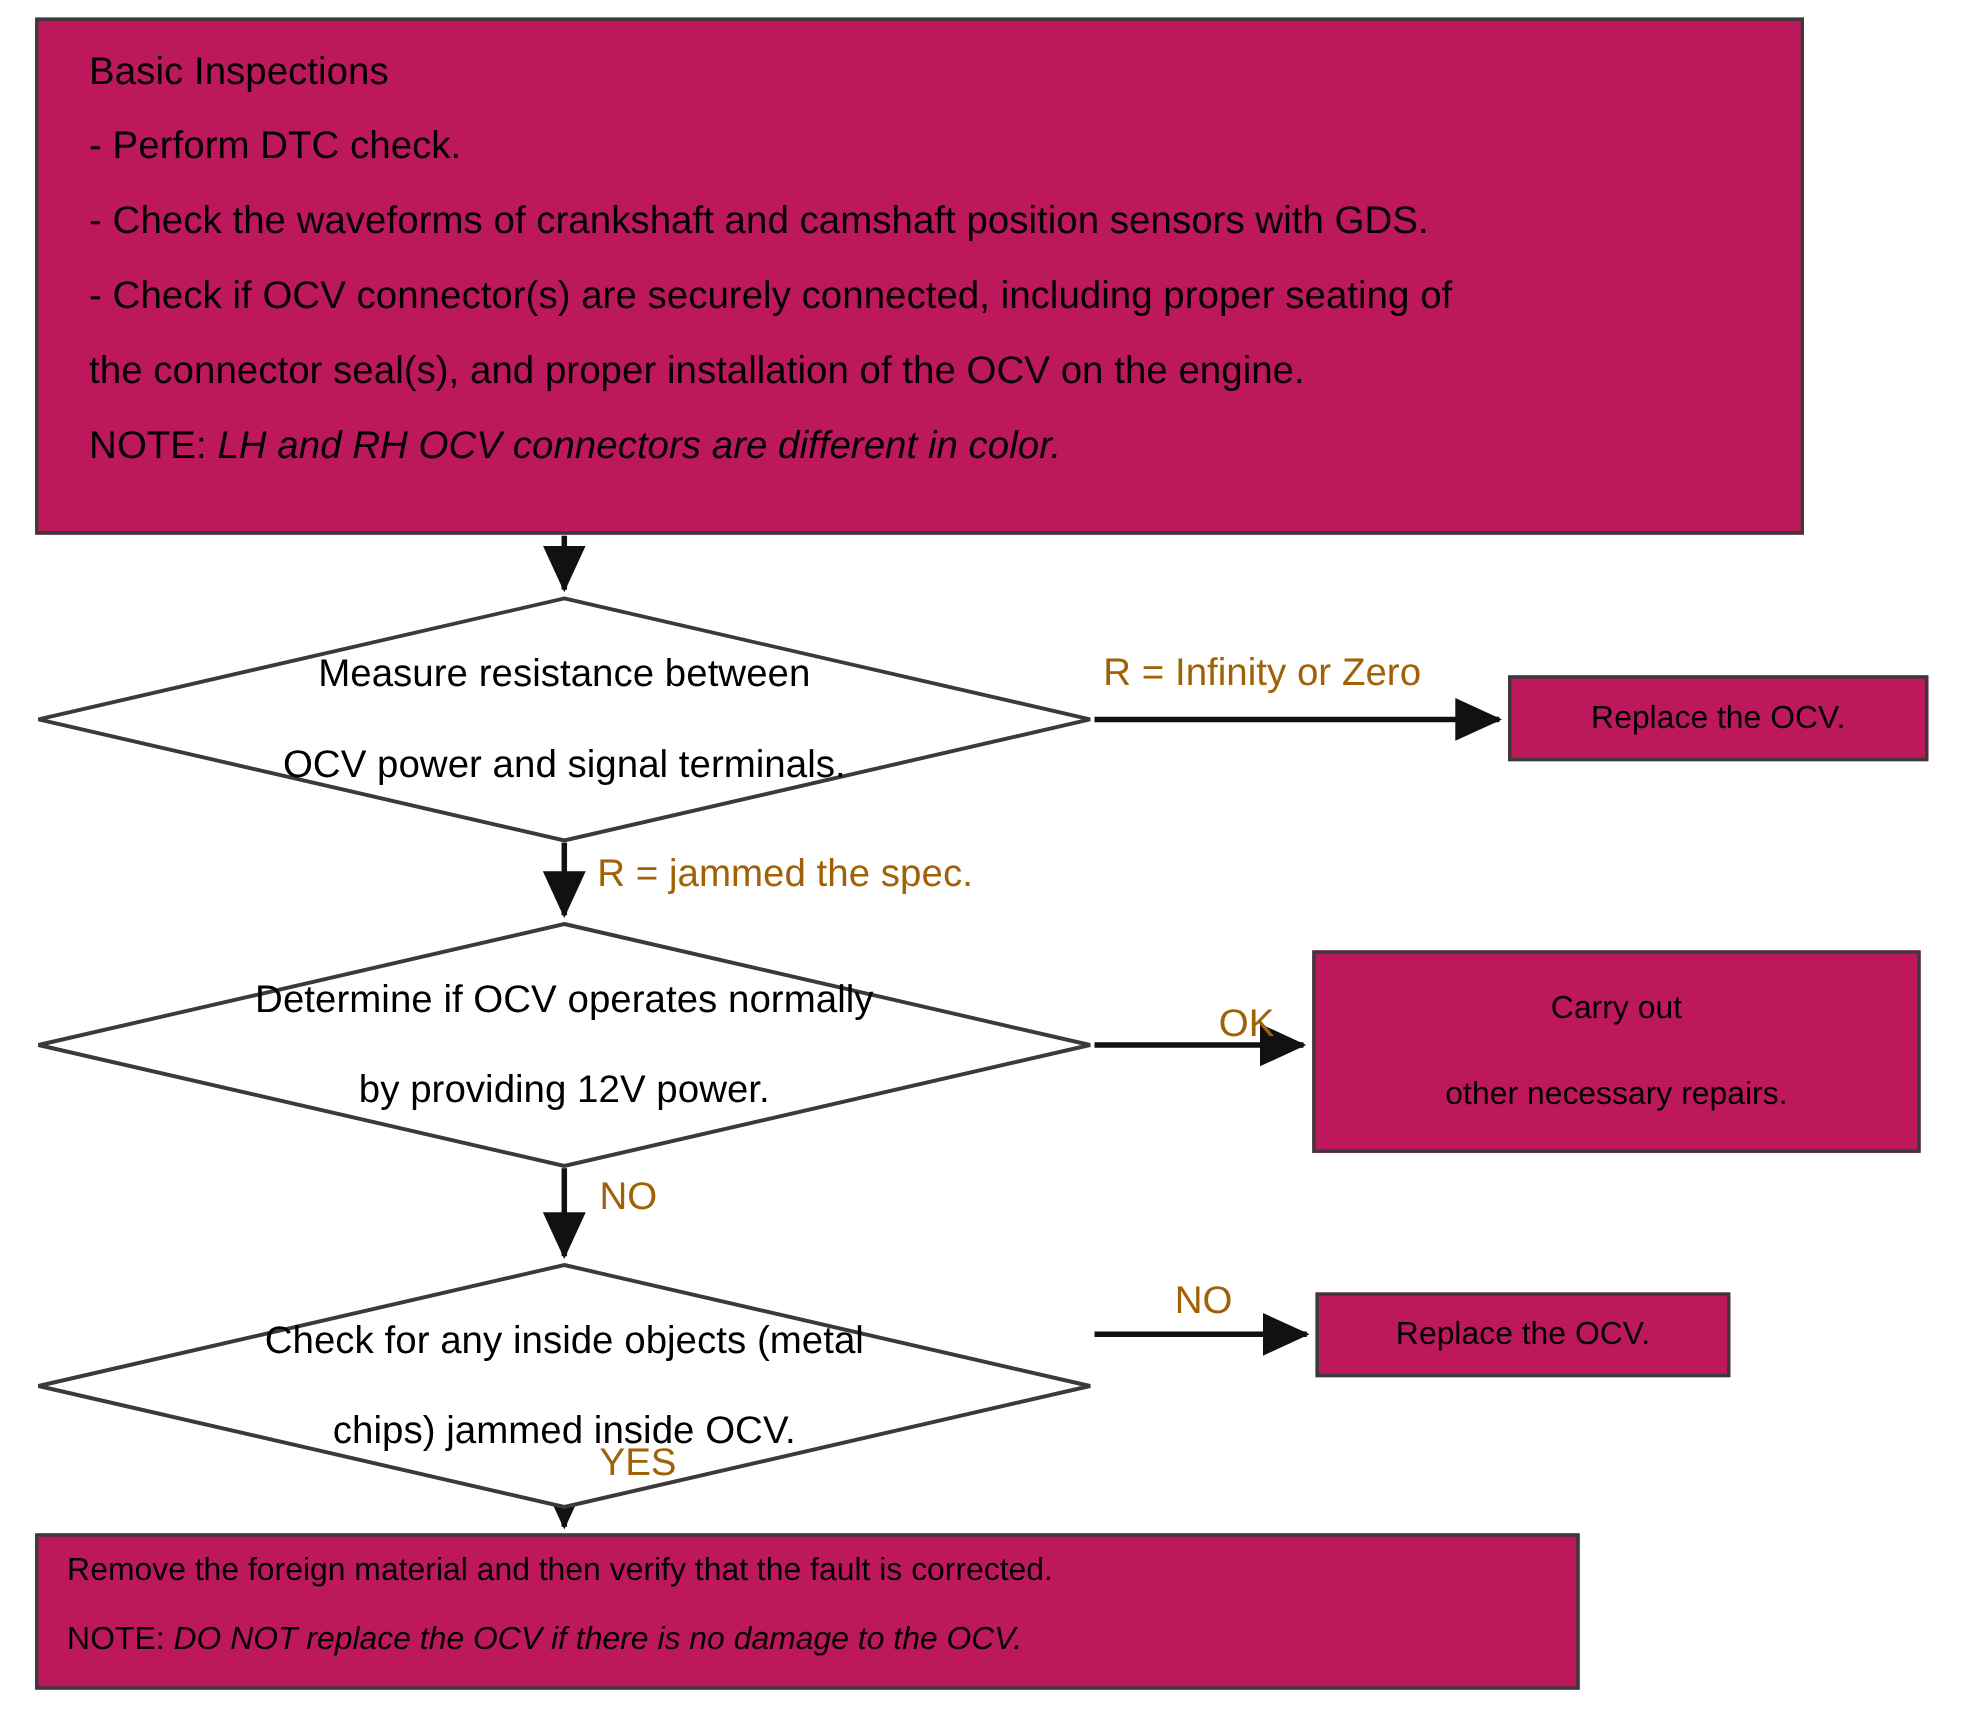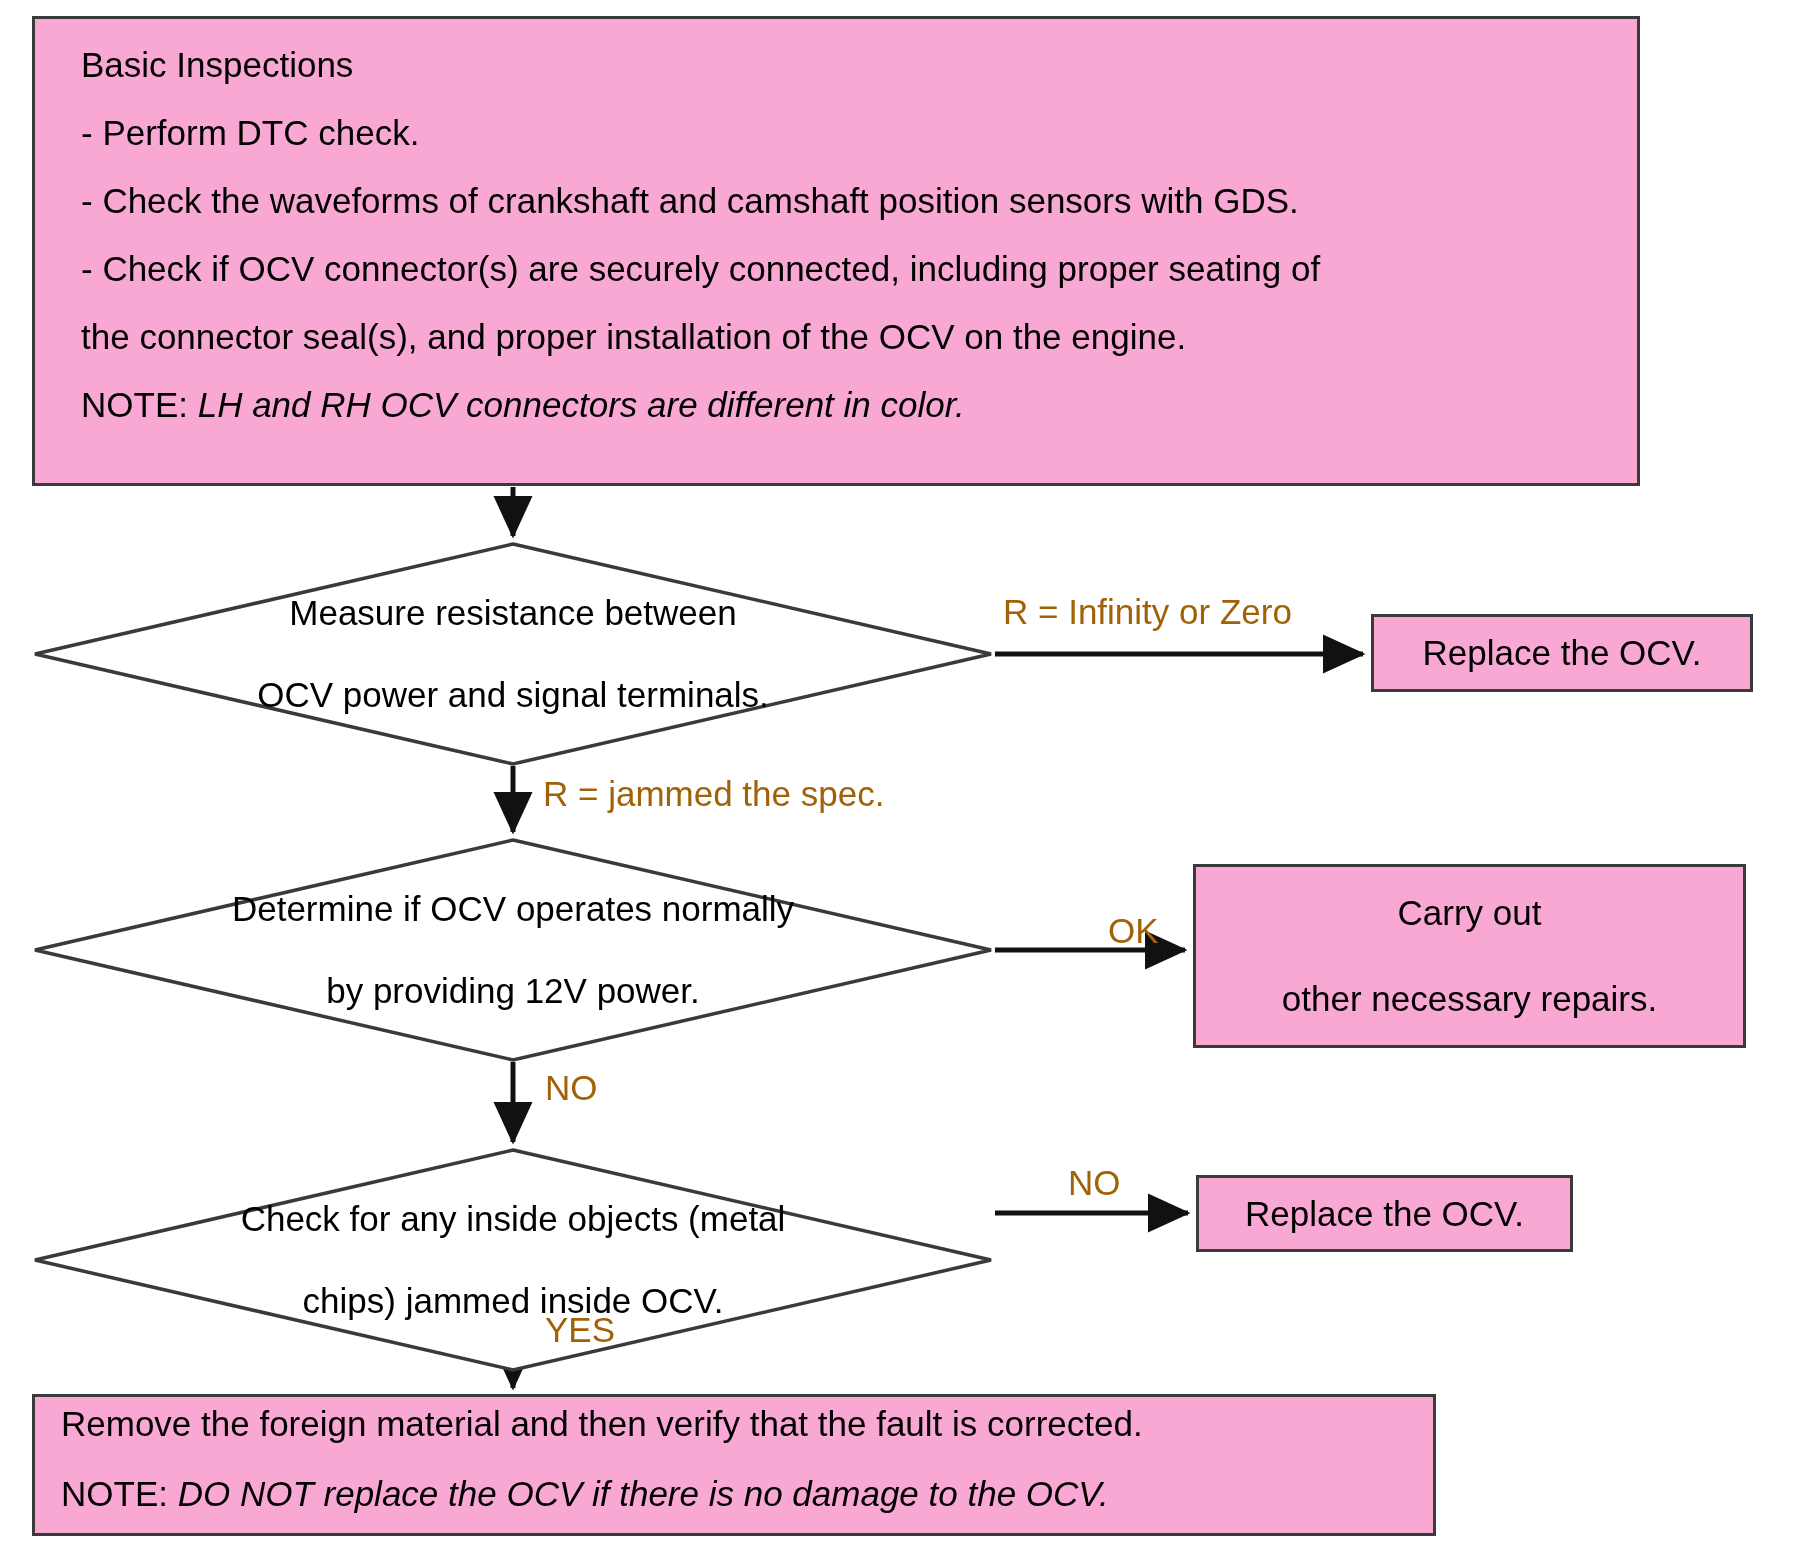--- a/index.html
+++ b/index.html
@@ -14,21 +14,21 @@
   #canvas {
     position: relative;
     width: 1807px;
     height: 1555px;
     background: #ffffff;
     overflow: hidden;
   }
   .box {
     position: absolute;
     border: 3px solid #3a3a3a;
-    background: #f9a8d4;
+    background: #be185d;
     box-sizing: border-box;
   }
   .italic { font-style: italic; }
 
   
   #intro-box {
     left: 32px;
     top: 16px;
     width: 1608px;
     height: 470px;
@@ -43,21 +43,21 @@
 
   
   .proc {
     display: flex;
     flex-direction: column;
     align-items: center;
     justify-content: center;
     text-align: center;
   }
   .proc .ln {
-    font-size: 35px;
+    font-size: 29px;
     white-space: nowrap;
   }
 
   #replace-box-1 {
     left: 1371px; top: 614px; width: 382px; height: 78px;
   }
   #carry-out-box {
     left: 1193px; top: 864px; width: 553px; height: 184px;
   }
   #carry-out-box .ln:first-child { margin-bottom: 46px; }

